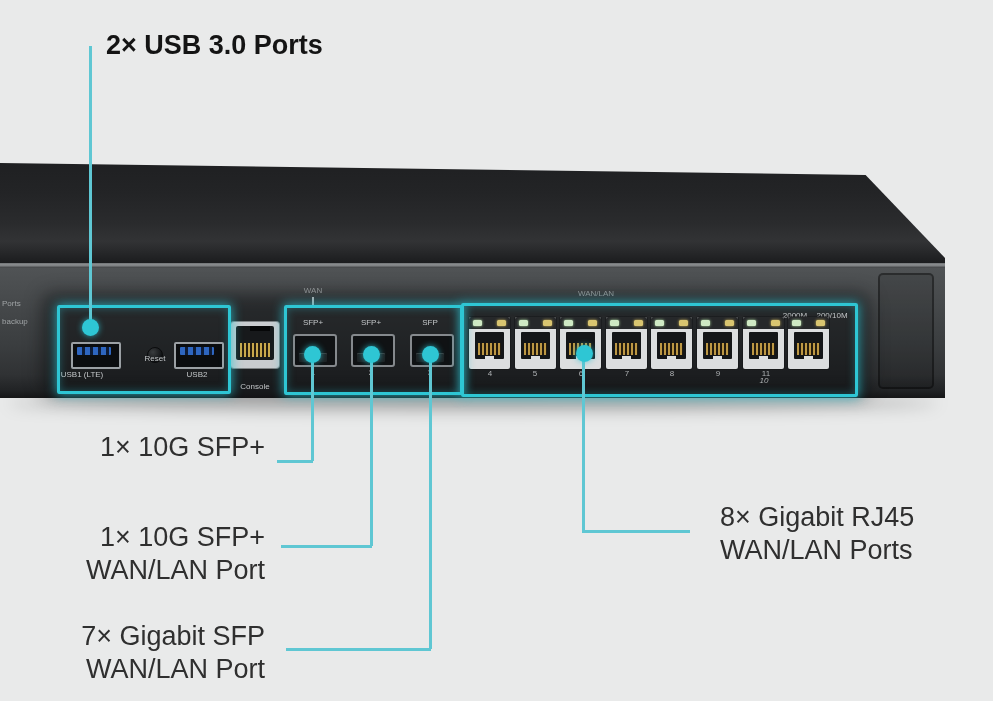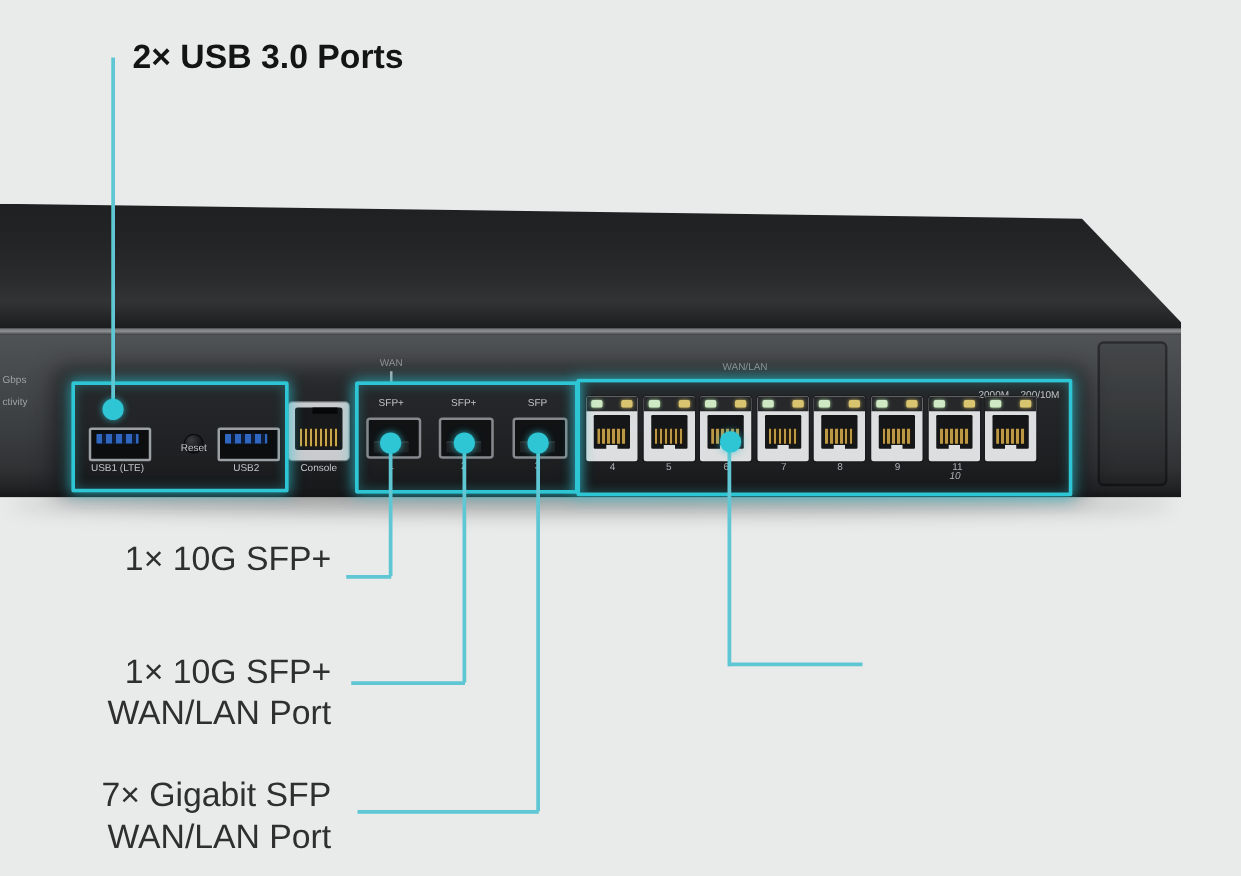--- a/index.html
+++ b/index.html
@@ -158,42 +158,42 @@
   <div class="device-shadow"></div>
   <div class="device">
     <div class="device-top"></div>
     <div class="device-seam"></div>
     <div class="device-face"></div>
   </div>
   <div class="blank-panel"></div>
   <div class="port-shade"></div>
 
   <div class="led-legend">
-    <div>Gbps</div>
-    <div>ctivity</div>
+    <div>Ports</div>
+    <div>backup</div>
   </div>
 
   <div class="usb-port" style="left:71px; top:342px;">
     <div class="usb-tongue"></div>
   </div>
   <div class="reset-btn"></div>
   <div class="usb-port" style="left:174px; top:342px;">
     <div class="usb-tongue"></div>
   </div>
-  <div class="panel-text" style="left:94px; top:370px;">USB1 (LTE)</div>
+  <div class="panel-text" style="left:82px; top:370px;">USB1 (LTE)</div>
   <div class="panel-text" style="left:155px; top:354px;">Reset</div>
   <div class="panel-text" style="left:197px; top:370px;">USB2</div>
 
   <div class="console-port">
     <div class="console-inner">
       <div class="console-tab"></div>
       <div class="console-pins"></div>
     </div>
   </div>
-  <div class="panel-text" style="left:255px; top:370px;">Console</div>
+  <div class="panel-text" style="left:255px; top:382px;">Console</div>
 
   <div class="panel-text dim" style="left:313px; top:286px;">WAN</div>
   <div class="wan-tick"></div>
 
   <div class="panel-text" style="left:313px; top:318px;">SFP+</div>
   <div class="panel-text" style="left:371px; top:318px;">SFP+</div>
   <div class="panel-text" style="left:430px; top:318px;">SFP</div>
 
   <div class="sfp-cage" style="left:293px;">
       <div class="sfp-slot"></div>
@@ -331,15 +331,17 @@
   </div>
   <div class="callout-label right" style="right:728px; top:521px;">
     <div>1× 10G SFP+</div>
     <div>WAN/LAN Port</div>
   </div>
   <div class="callout-label right" style="right:728px; top:620px;">
     <div>7× Gigabit SFP</div>
     <div>WAN/LAN Port</div>
   </div>
   <div class="callout-label" style="left:720px; top:501px;">
+    <div>8× Gigabit RJ45</div>
+    <div>WAN/LAN Ports</div>
   </div>
 
 </div>
 
 </body></html>

